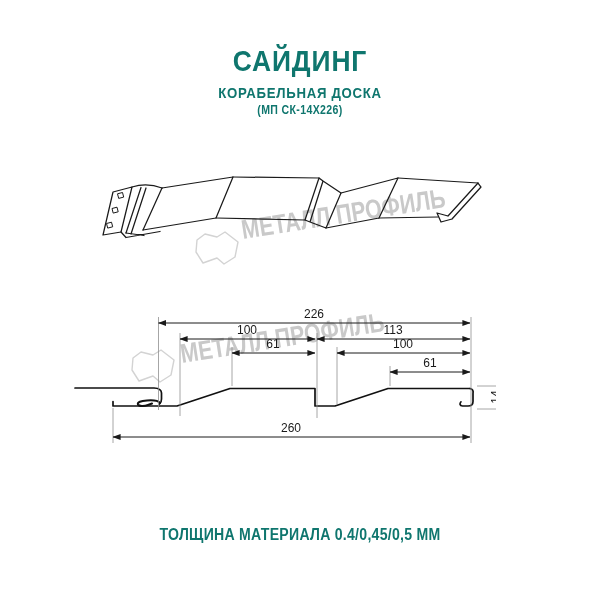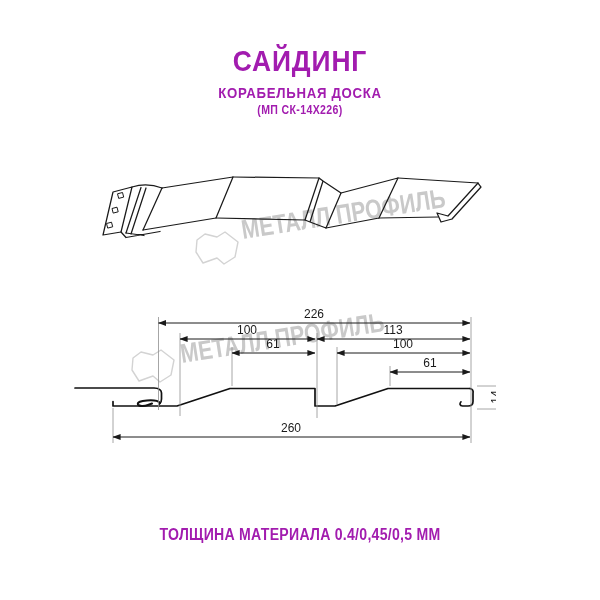--- a/index.html
+++ b/index.html
@@ -1,17 +1,17 @@
 <!DOCTYPE html>
 <html><head>
 <meta charset="utf-8">
 <style>
   html,body{margin:0;padding:0;background:#ffffff;}
   #page{position:relative;width:496px;height:600px;background:#ffffff;overflow:hidden;
-        font-family:"Liberation Sans",sans-serif;color:#a21caf;}
+        font-family:"Liberation Sans",sans-serif;color:#0f766e;}
   .center-text{position:absolute;left:0;width:600px;text-align:center;}
   .title{top:44px;font-size:30px;font-weight:800;letter-spacing:1px;transform:scaleX(0.88);transform-origin:center;}
   .subtitle{top:84px;font-size:15px;font-weight:700;letter-spacing:0.8px;transform:scaleX(0.88);transform-origin:center;}
   .model{top:103px;font-size:12px;font-weight:700;letter-spacing:0.4px;transform:scaleX(0.88);transform-origin:center;}
   .footer{top:526px;font-size:16px;font-weight:700;letter-spacing:0.3px;transform:scaleX(0.88);transform-origin:center;}
   svg{position:absolute;left:0;top:0;}
   .l3d{fill:none;stroke:#1a1a1a;stroke-width:1.25;stroke-linejoin:round;stroke-linecap:round;}
   .hole{fill:none;stroke:#1a1a1a;stroke-width:1;}
   .cs{fill:none;stroke:#111111;stroke-width:1.7;stroke-linejoin:round;stroke-linecap:round;}
   .curl{fill:none;stroke:#111111;stroke-width:2.1;stroke-linecap:round;}

